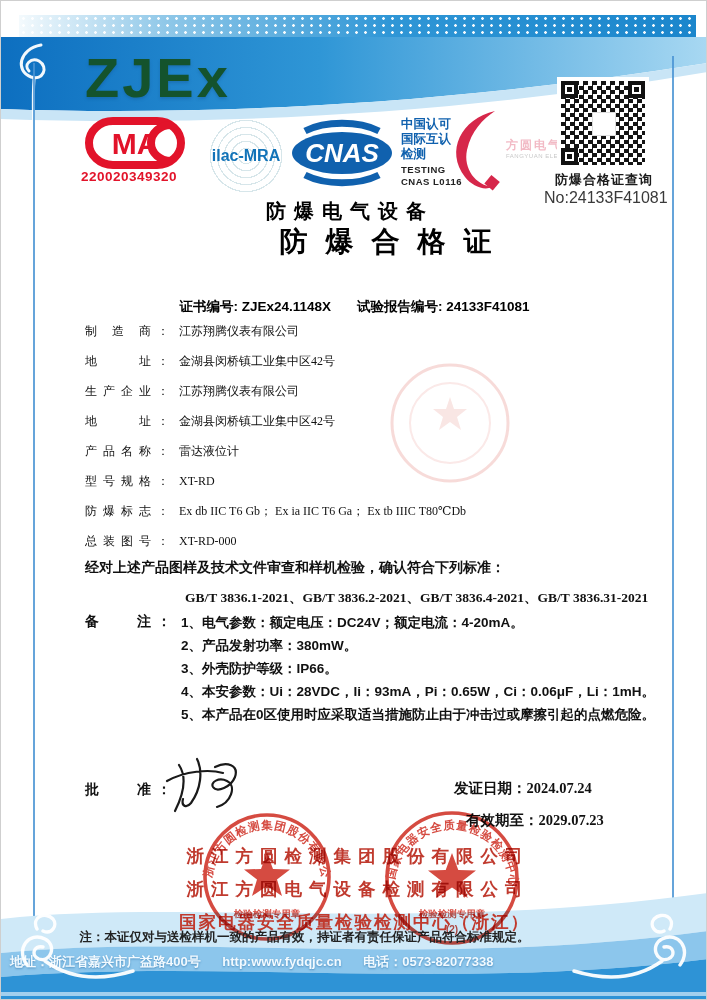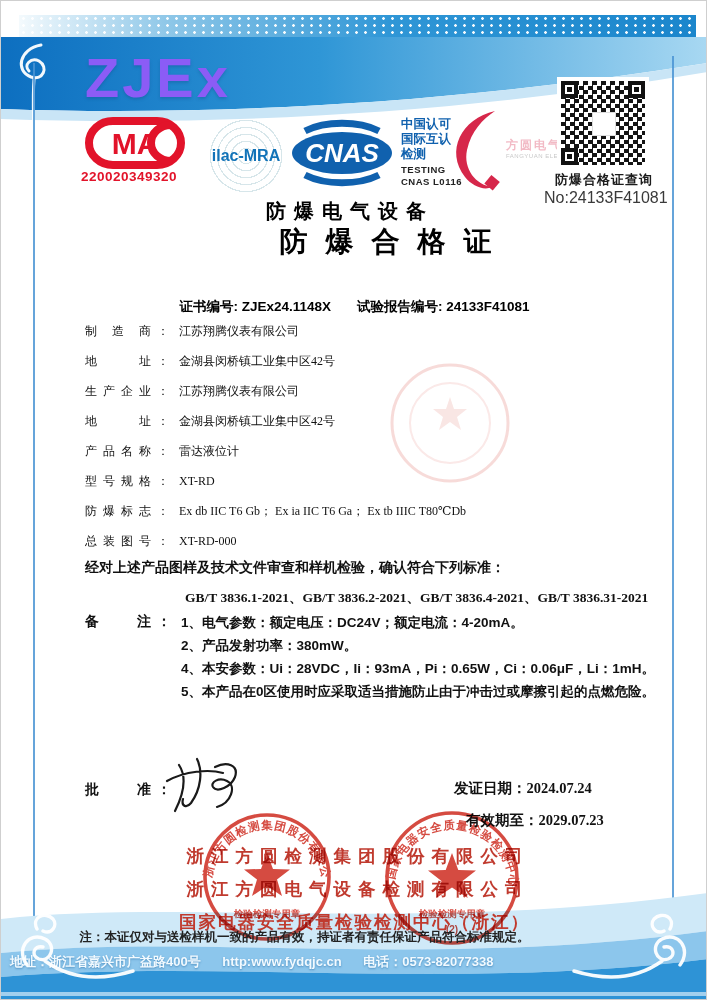--- a/index.html
+++ b/index.html
@@ -9,21 +9,21 @@
   .abs{position:absolute;}
   .serifish{font-family:"Liberation Serif","DejaVu Serif",serif;}
 
   
   .dot-band{top:14px;left:18px;right:10px;height:30px;
      background:linear-gradient(90deg,#f4fafd 0%,#8ec7e8 22%,#2f96d6 55%,#1b86cc 100%);}
   .dot-band:after{content:"";position:absolute;inset:0;
      background-image:radial-gradient(rgba(255,255,255,.95) 1.3px,transparent 1.8px);
      background-size:9px 7px;}
   .swoosh{top:36px;left:0;width:707px;height:92px;}
-  .zjex{top:44px;left:84px;font-size:56px;font-weight:800;color:#8b5cf6;letter-spacing:3px;
+  .zjex{top:44px;left:84px;font-size:56px;font-weight:800;color:#14532d;letter-spacing:3px;
         text-shadow:0 2px 3px rgba(20,80,140,.35);}
   .vline{width:2px;background:#4a94d4;opacity:.85;}
   .vl-left{left:32px;top:62px;height:878px;}
   .vl-right{left:671px;top:55px;height:845px;}
   .flourish-tl{top:38px;left:6px;}
 
   
   .cma{top:114px;left:82px;}
   .cma-num{top:168px;left:80px;font-size:13.5px;font-weight:700;color:#e2132a;letter-spacing:.5px;}
   .ilac{top:116px;left:206px;width:78px;height:78px;border-radius:50%;
@@ -172,20 +172,21 @@
     <div class="frow"><span class="flabel">总装图号</span><span class="fcolon">：</span><span class="serifish">XT-RD-000</span></div>
   </div>
 
   <div class="abs statement">经对上述产品图样及技术文件审查和样机检验，确认符合下列标准：</div>
   <div class="abs standards serifish">GB/T 3836.1-2021、GB/T 3836.2-2021、GB/T 3836.4-2021、GB/T 3836.31-2021</div>
 
   <div class="abs remarks-label"><span class="flabel">备注</span><span class="fcolon">：</span></div>
   <div class="abs remarks">
     <div>1、电气参数：额定电压：DC24V；额定电流：4-20mA。</div>
     <div>2、产品发射功率：380mW。</div>
+    <div>3、外壳防护等级：IP66。</div>
     <div>4、本安参数：Ui：28VDC，Ii：93mA，Pi：0.65W，Ci：0.06μF，Li：1mH。</div>
     <div>5、本产品在0区使用时应采取适当措施防止由于冲击过或摩擦引起的点燃危险。</div>
   </div>
 
   <div class="abs approve-label"><span class="flabel">批准</span><span class="fcolon">：</span></div>
   <svg class="abs sig" width="120" height="72" viewBox="0 0 120 72">
     <path d="M22,14 C30,26 26,44 18,60 M10,30 C28,20 52,18 66,22 M40,8 C46,20 44,38 34,52 C30,57 24,56 26,48 M58,16 C70,10 82,14 78,26 C74,36 60,42 56,36 C53,31 62,26 70,30 C80,35 74,52 60,56" fill="none" stroke="#1a1a1a" stroke-width="2.2" stroke-linecap="round"></path>
   </svg>
   <div class="abs d-issue serifish">发证日期：2024.07.24</div>
   <div class="abs d-valid serifish">有效期至：2029.07.23</div>

